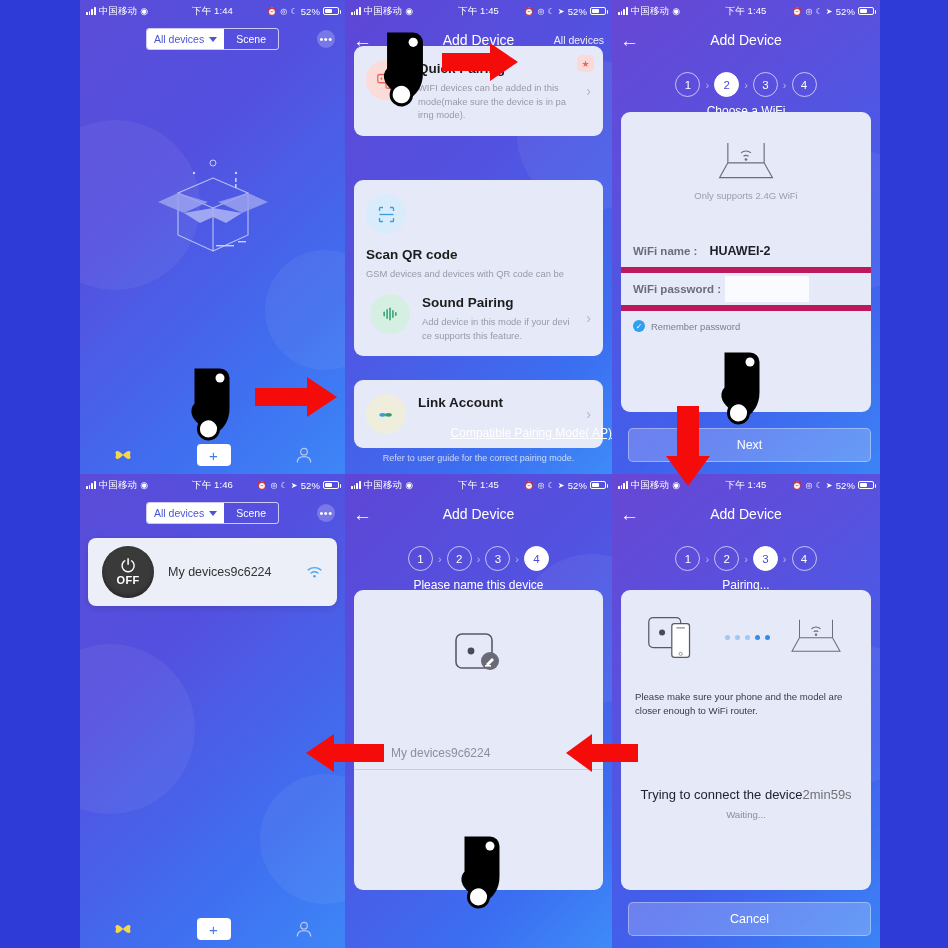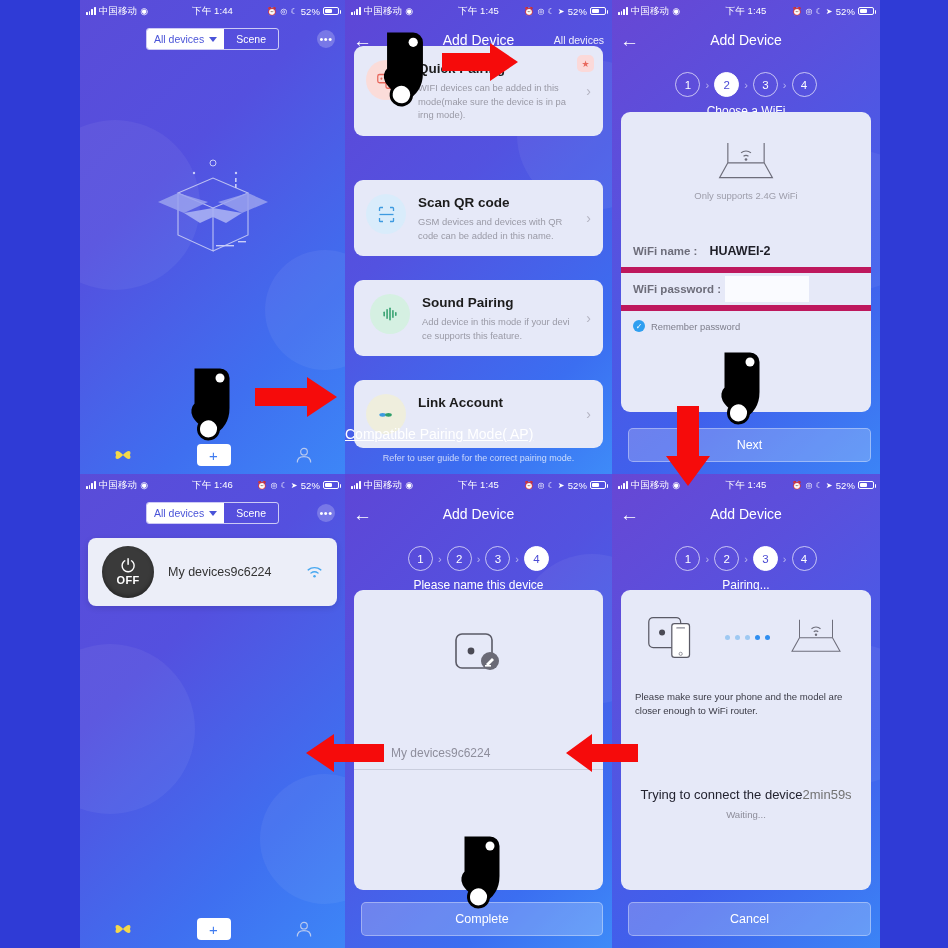--- a/index.html
+++ b/index.html
@@ -92,21 +92,21 @@
                padding:14px 12px; display:flex; align-items:flex-start; gap:12px; }
   .mc-ico { width:40px; height:40px; border-radius:50%; flex:0 0 40px;
             display:flex; align-items:center; justify-content:center; }
   .mc-body { flex:1; padding-top:1px; }
   .mc-title { font-size:13.5px; font-weight:bold; color:#1c1c1c; }
   .mc-desc { font-size:9.4px; color:#9a9aa6; line-height:1.45; margin-top:5px; }
   .mc-chev { color:#b4b4c2; font-size:14px; align-self:center; }
   .star-badge { position:absolute; right:9px; top:9px; width:17px; height:17px; border-radius:5px;
                 background:#fbd9d9; color:#e8685d; display:flex; align-items:center; justify-content:center; font-size:9px; }
 
-  .ap-link { position:absolute; left:0; right:16px; text-align:left; color:#fff; font-size:14px;
+  .ap-link { position:absolute; left:0; right:0; text-align:right; color:#fff; font-size:12px;
              text-decoration:underline; }
   .ap-note { position:absolute; left:0; right:0; text-align:center; color:rgba(255,255,255,.72); font-size:9px; }
 
   
   .stepper { display:flex; align-items:center; justify-content:center; gap:5px; margin-top:14px; }
   .step { width:25px; height:25px; border-radius:50%; border:1px solid rgba(255,255,255,.65);
           color:#fff; display:flex; align-items:center; justify-content:center; font-size:11.5px; }
   .step.on { background:#fff; color:#4a4ad4; border-color:#fff; }
   .step-sep { color:rgba(255,255,255,.55); font-size:11px; }
   .step-cap { text-align:center; color:#fff; font-size:12px; margin-top:7px; }
@@ -274,21 +274,21 @@
         </svg>
       </div>
       <div class="mc-body">
         <div class="mc-title">Quick Pairing</div>
         <div class="mc-desc">WIFI devices can be added in this mode(make sure the device is in pa irng mode).</div>
       </div>
       <div class="mc-chev">›</div>
       <div class="star-badge">★</div>
     </div>
 
-    <div class="mode-card" style="top:180px;">
+    <div class="mode-card" style="top:180px;flex-direction:column;">
       <div class="mc-ico" style="background:#d9ecfb;">
         <svg width="21" height="21" viewBox="0 0 24 24" fill="none" stroke="#3d9ae0" stroke-width="1.5">
           <path d="M4 8V5a1 1 0 011-1h3"></path>
             <path d="M16 4h3a1 1 0 011 1v3"></path>
           <path d="M20 16v3a1 1 0 01-1 1h-3"></path>
             <path d="M8 20H5a1 1 0 01-1-1v-3"></path>
           <path d="M4 12h16"></path>
         </svg>
       </div>
       <div class="mc-body">
@@ -532,21 +532,20 @@
 
       <div class="name-row" style="margin-top:56px;">
         <svg width="13" height="13" viewBox="0 0 24 24">
           <path d="M4 18 L16 6 l4 4 L8 22 z" fill="#4a4a55"></path>
           <rect x="3" y="21" width="9" height="2" fill="#4a4a55"></rect>
         </svg>
         <span class="name-val">My devices9c6224</span>
       </div>
     </div>
 
-    <div class="primary-btn" style="top:428px;">Complete</div>
   </div>
 
   <div class="panel p-br bg-wifi">
     <div class="blob" style="width:140px;height:140px;right:-45px;top:170px;"></div>
 
     <div class="statusbar">
       <span class="sb-left">
         <span class="bars">
             <i></i>
             <i></i>

